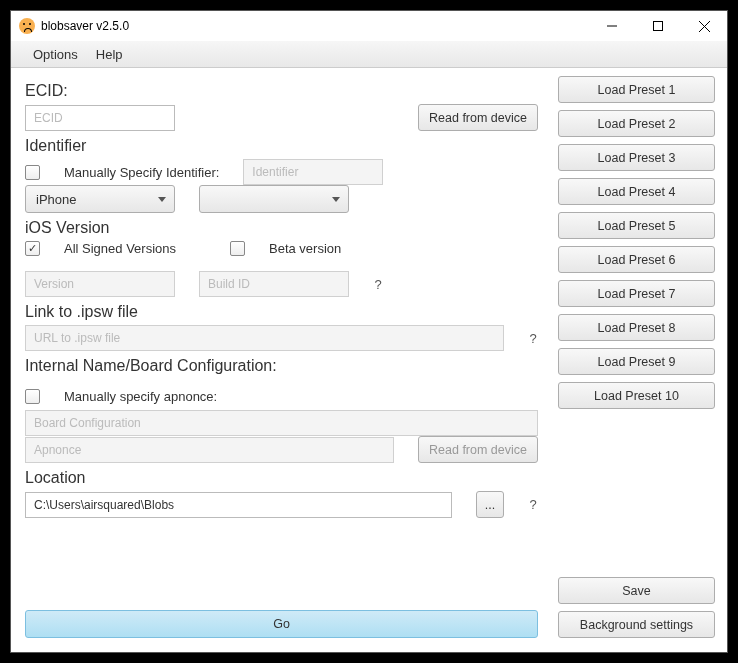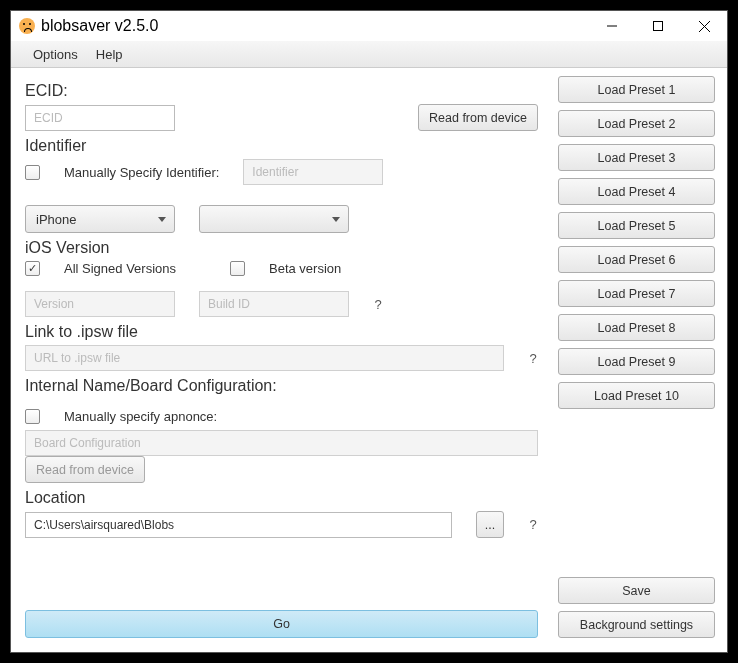--- a/index.html
+++ b/index.html
@@ -1,18 +1,18 @@
 <!DOCTYPE html>
 <html><head>
 <meta charset="utf-8">
 <style>
   * { box-sizing: border-box; font-family: "Segoe UI", Tahoma, sans-serif; }
   body { margin: 0; background: #000; width: 738px; height: 663px; padding: 10px; }
   .window { width: 718px; height: 643px; background: #fff; border: 1px solid #555; display: flex; flex-direction: column; }
-  .titlebar { height: 30px; display: flex; align-items: center; padding: 0 0 0 8px; font-size: 16px; color: #000; }
+  .titlebar { height: 30px; display: flex; align-items: center; padding: 0 0 0 8px; font-size: 12px; color: #000; }
   .titlebar-icon { width: 16px; height: 16px; background: #f9b050; border-radius: 50%; margin-right: 6px; position: relative; }
   .titlebar-icon::before { content:""; position:absolute; left:4px; top:5px; width:2px; height:2px; background:#000; border-radius:50%; box-shadow:6px 0 0 #000; }
   .titlebar-icon::after { content:""; position:absolute; left:5px; top:10px; width:6px; height:3px; border:1px solid #000; border-top:none; border-bottom-left-radius:4px; border-bottom-right-radius:4px; transform:scaleY(-1); }
   .titlebar-text { flex:1; }
   .winbtns { display:flex; }
   .winbtn { width:46px; height:30px; display:flex; align-items:center; justify-content:center; font-size:13px; color:#000; }
   .winbtn svg { stroke:#000; stroke-width:1; fill:none; }
   .menubar { height:27px; display:flex; align-items:center; gap:18px; padding:0 22px; background:linear-gradient(#f6f6f6,#e8e8e8); border-bottom:1px solid #ccc; font-size:13px; color:#333; }
   .content { flex:1; display:flex; }
   .main { flex:1; padding:8px 14px 14px 14px; display:flex; flex-direction:column; font-size:13px; color:#333; }
@@ -71,21 +71,21 @@
     <div class="main">
 
       <div class="sect-label">ECID:</div>
       <div class="row">
         <input class="input" style="width: 150px;" placeholder="ECID">
         <div style="flex:1"></div>
         <div class="btn">Read from device</div>
       </div>
 
       <div class="sect-label">Identifier</div>
-      <div class="row" style="margin-bottom:20px">
+      <div class="row" style="margin-bottom:0">
         <div class="checkbox"></div>
         <span>Manually Specify Identifier:</span>
         <input class="input disabled" style="width: 140px;" disabled="" placeholder="Identifier">
       </div>
       <div class="row">
         <div class="select" style="width:150px">
           <span>iPhone</span>
           <span class="chev"></span>
         </div>
         <div class="select" style="width:150px">
@@ -117,20 +117,21 @@
       <div class="sect-label">Internal Name/Board Configuration:</div>
       <div class="row" style="margin-top:10px;margin-bottom:6px">
         <div class="checkbox"></div>
         <span>Manually specify apnonce:</span>
       </div>
 
       <div class="row">
         <input class="input disabled" style="flex: 1 1 0%;" disabled="" placeholder="Board Configuration">
       </div>
       <div class="row">
+        <input class="input disabled" style="flex: 1 1 0%;" disabled="" placeholder="Apnonce">
         <div class="btn disabled">Read from device</div>
       </div>
 
       <div class="sect-label">Location</div>
       <div class="row">
         <input class="input" style="flex: 1 1 0%;" value="C:\Users\airsquared\Blobs">
         <div class="btn" style="width:28px;padding:0">...</div>
         <span class="q">?</span>
       </div>
 

